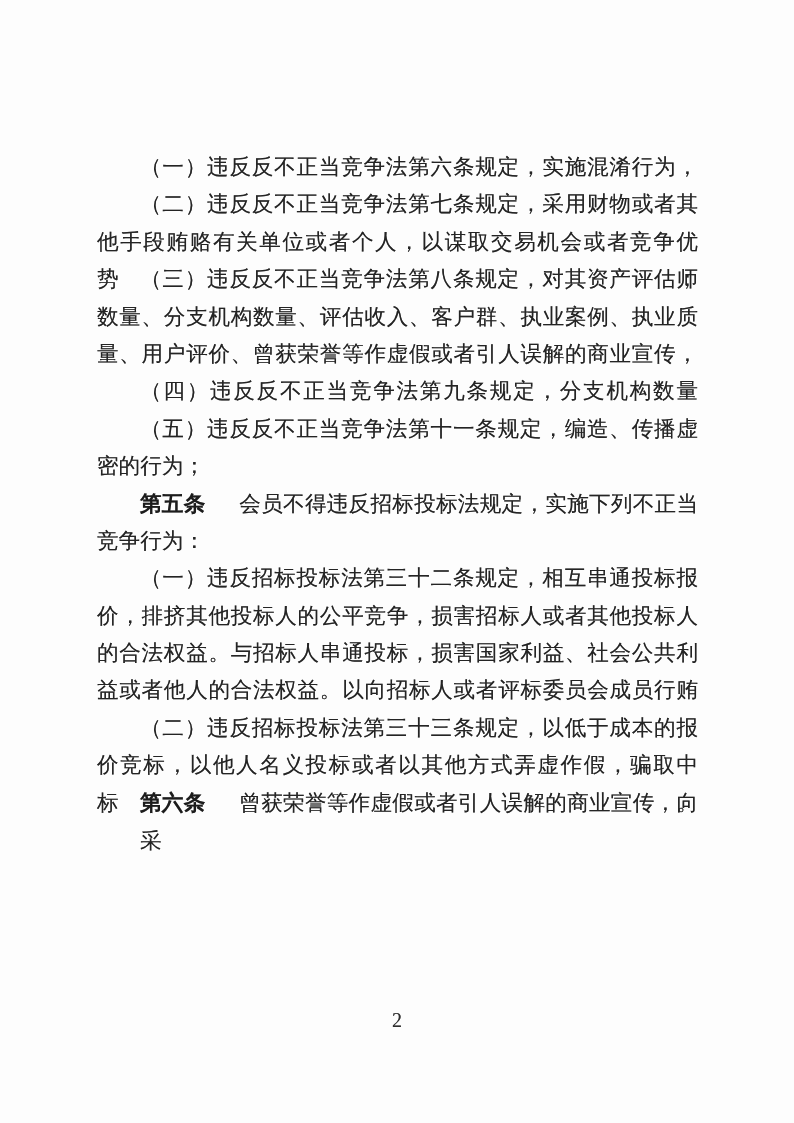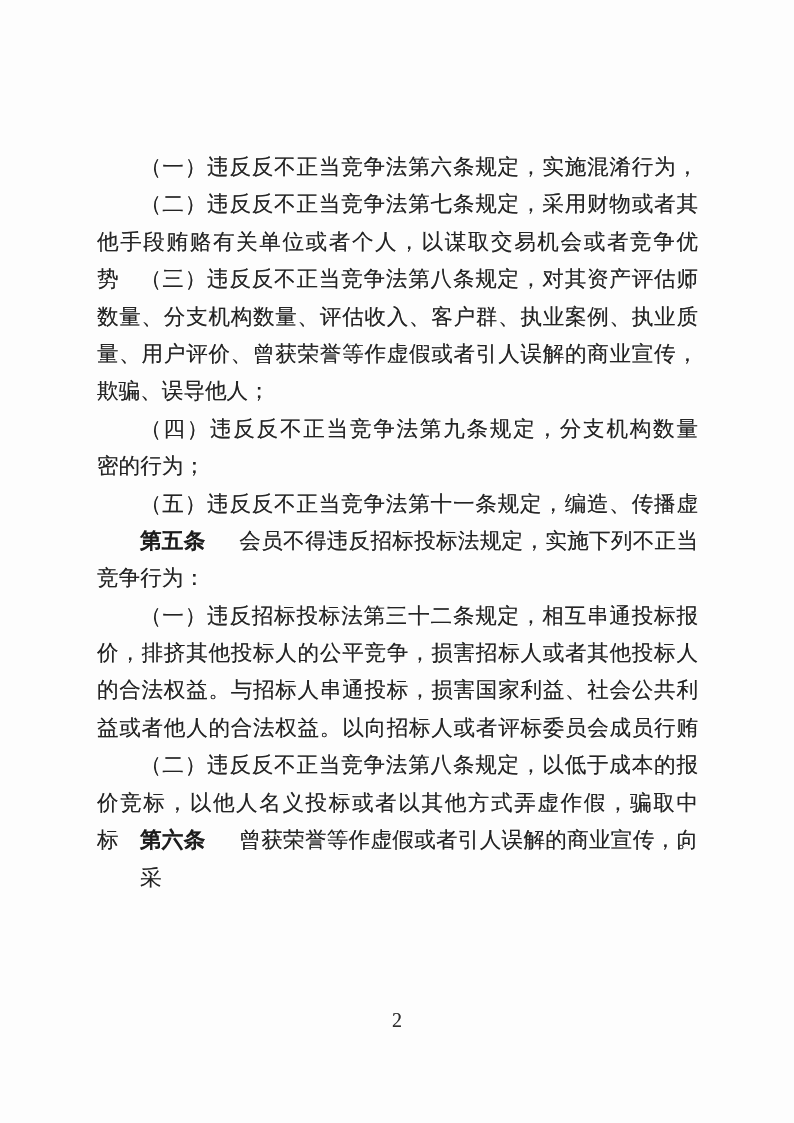--- a/index.html
+++ b/index.html
@@ -61,30 +61,29 @@
 <body>
 
 <div class="page" style="background: rgb(253, 253, 253);">
   <div class="doc-body" style="color: rgb(36, 36, 36);">
       <div class="line indent fill"><span class="seg">（一）违反反不正当竞争法第六条规定，实施混淆行为，</span></div>
       <div class="line indent fill"><span class="seg">（二）违反反不正当竞争法第七条规定，采用财物或者其</span></div>
       <div class="line fill"><span class="seg">他手段贿赂有关单位或者个人，以谋取交易机会或者竞争优势；</span></div>
       <div class="line indent fill"><span class="seg">（三）违反反不正当竞争法第八条规定，对其资产评估师</span></div>
       <div class="line fill"><span class="seg">数量、分支机构数量、评估收入、客户群、执业案例、执业质</span></div>
       <div class="line fill"><span class="seg">量、用户评价、曾获荣誉等作虚假或者引人误解的商业宣传，</span></div>
-      <div class="line"><span class="seg">欺骗、误导他人；</span></div>
       <div class="line indent fill"><span class="seg">（四）违反反不正当竞争法第九条规定，分支机构数量</span></div>
+      <div class="line indent fill"><span class="seg">（五）违反反不正当竞争法第十一条规定，编造、传播虚</span></div>
       <div class="line"><span class="seg">密的行为；</span></div>
-      <div class="line indent fill"><span class="seg">（五）违反反不正当竞争法第十一条规定，编造、传播虚</span></div>
       <div class="line indent fill"><span class="seg bold">第五条</span><span class="seg">　会员不得违反招标投标法规定，实施下列不正当</span></div>
       <div class="line"><span class="seg">竞争行为：</span></div>
       <div class="line indent fill"><span class="seg">（一）违反招标投标法第三十二条规定，相互串通投标报</span></div>
       <div class="line fill"><span class="seg">价，排挤其他投标人的公平竞争，损害招标人或者其他投标人</span></div>
       <div class="line fill"><span class="seg">的合法权益。与招标人串通投标，损害国家利益、社会公共利</span></div>
       <div class="line fill"><span class="seg">益或者他人的合法权益。以向招标人或者评标委员会成员行贿</span></div>
-      <div class="line indent fill"><span class="seg">（二）违反反不正当竞争法第八条规定，以低于成本的报</span></div>
+      <div class="line indent fill"><span class="seg">（二）违反招标投标法第三十三条规定，以低于成本的报</span></div>
       <div class="line fill"><span class="seg">价竞标，以他人名义投标或者以其他方式弄虚作假，骗取中标。</span></div>
       <div class="line indent fill"><span class="seg bold">第六条</span><span class="seg">　曾获荣誉等作虚假或者引人误解的商业宣传，向采</span></div>
     </div>
   <div class="page-footer">
     <span class="page-number">2</span>
   </div>
 </div>
 
 </body></html>

